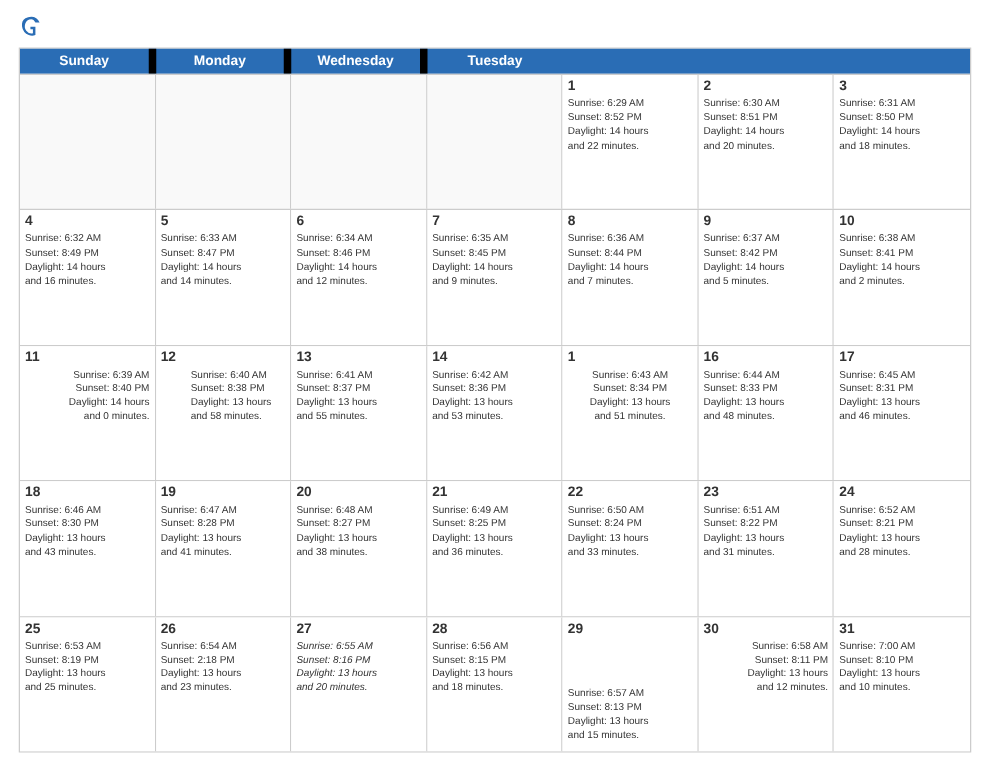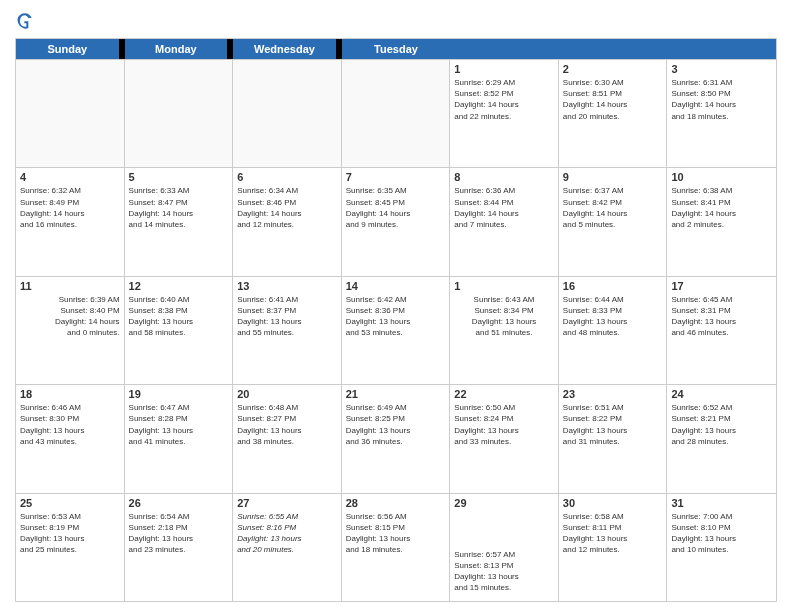--- a/index.html
+++ b/index.html
@@ -217,21 +217,21 @@
         <div class="cal-week">
           <div class="cal-cell">
             <span class="day-number">11</span>
             <div class="cell-text" style="white-space: pre-line; text-align: right;">Sunrise: 6:39 AM
 Sunset: 8:40 PM
 Daylight: 14 hours
 and 0 minutes.</div>
           </div>
           <div class="cal-cell">
             <span class="day-number">12</span>
-            <div class="cell-text" style="white-space: pre-line;">Sunrise: 6:40 AM
+            <div class="cell-text" style="white-space: pre-line; margin-left: 24px;">Sunrise: 6:40 AM
 Sunset: 8:38 PM
 Daylight: 13 hours
 and 58 minutes.</div>
           </div>
           <div class="cal-cell">
             <span class="day-number">13</span>
             <div class="cell-text" style="white-space: pre-line;">Sunrise: 6:41 AM
 Sunset: 8:37 PM
 Daylight: 13 hours
 and 55 minutes.</div>
@@ -347,21 +347,21 @@
           </div>
           <div class="cal-cell">
             <span class="day-number">29</span>
             <div class="cell-text" style="white-space: pre-line; margin-top: 40px;">Sunrise: 6:57 AM
 Sunset: 8:13 PM
 Daylight: 13 hours
 and 15 minutes.</div>
           </div>
           <div class="cal-cell">
             <span class="day-number">30</span>
-            <div class="cell-text" style="white-space: pre-line;">Sunrise: 6:58 AM
+            <div class="cell-text" style="white-space: pre-line; text-align: right;">Sunrise: 6:58 AM
 Sunset: 8:11 PM
 Daylight: 13 hours
 and 12 minutes.</div>
           </div>
           <div class="cal-cell">
             <span class="day-number">31</span>
             <div class="cell-text" style="white-space: pre-line;">Sunrise: 7:00 AM
 Sunset: 8:10 PM
 Daylight: 13 hours
 and 10 minutes.</div>

